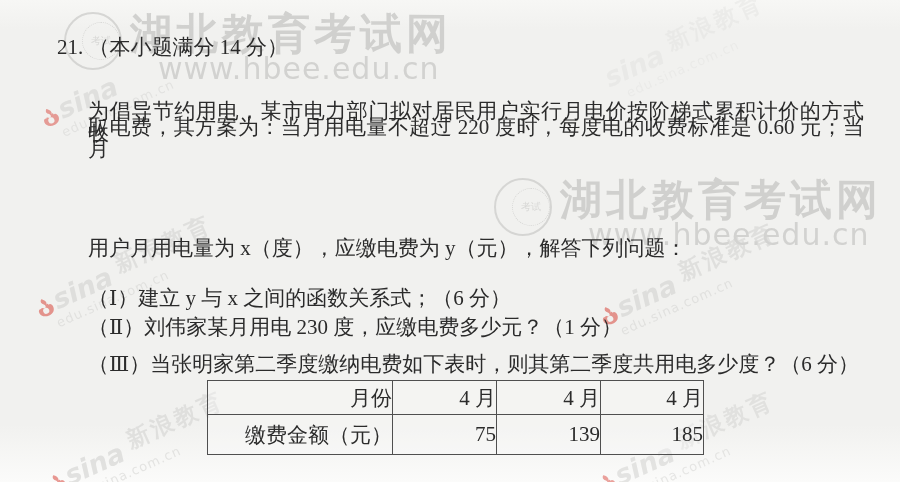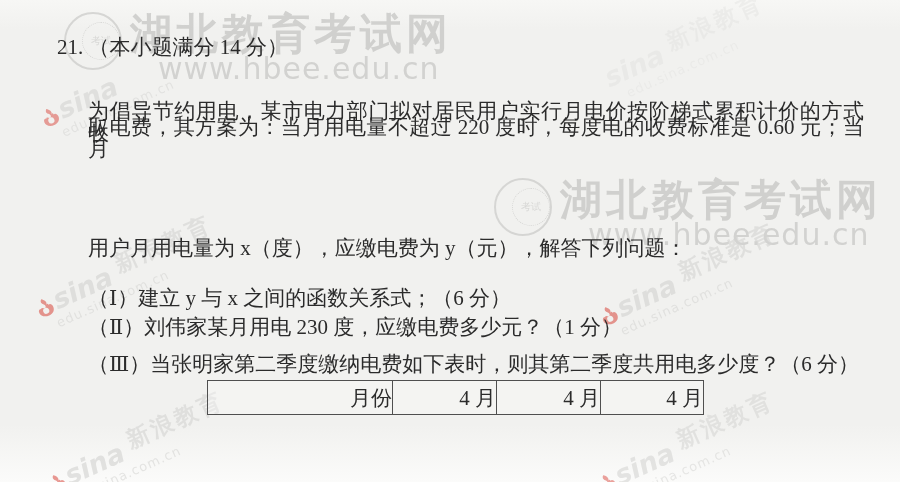--- a/index.html
+++ b/index.html
@@ -149,19 +149,25 @@
   <div class="txt bodyline" style="top:353px;">（Ⅲ）当张明家第二季度缴纳电费如下表时，则其第二季度共用电多少度？（6 分）</div>
 
   <table id="fee-table">
     <tbody>
         <tr>
       <td class="c0">月份</td>
       <td class="c1">4 月</td>
       <td class="c2">4 月</td>
       <td class="c3">4 月</td>
     </tr>
+    <tr>
+      <td>缴费金额（元）</td>
+      <td>75</td>
+      <td>139</td>
+      <td>185</td>
+    </tr>
   </tbody>
     </table>
 
   <div id="footer-logo">
   </div>
 
 </div>
 
 </body></html>

